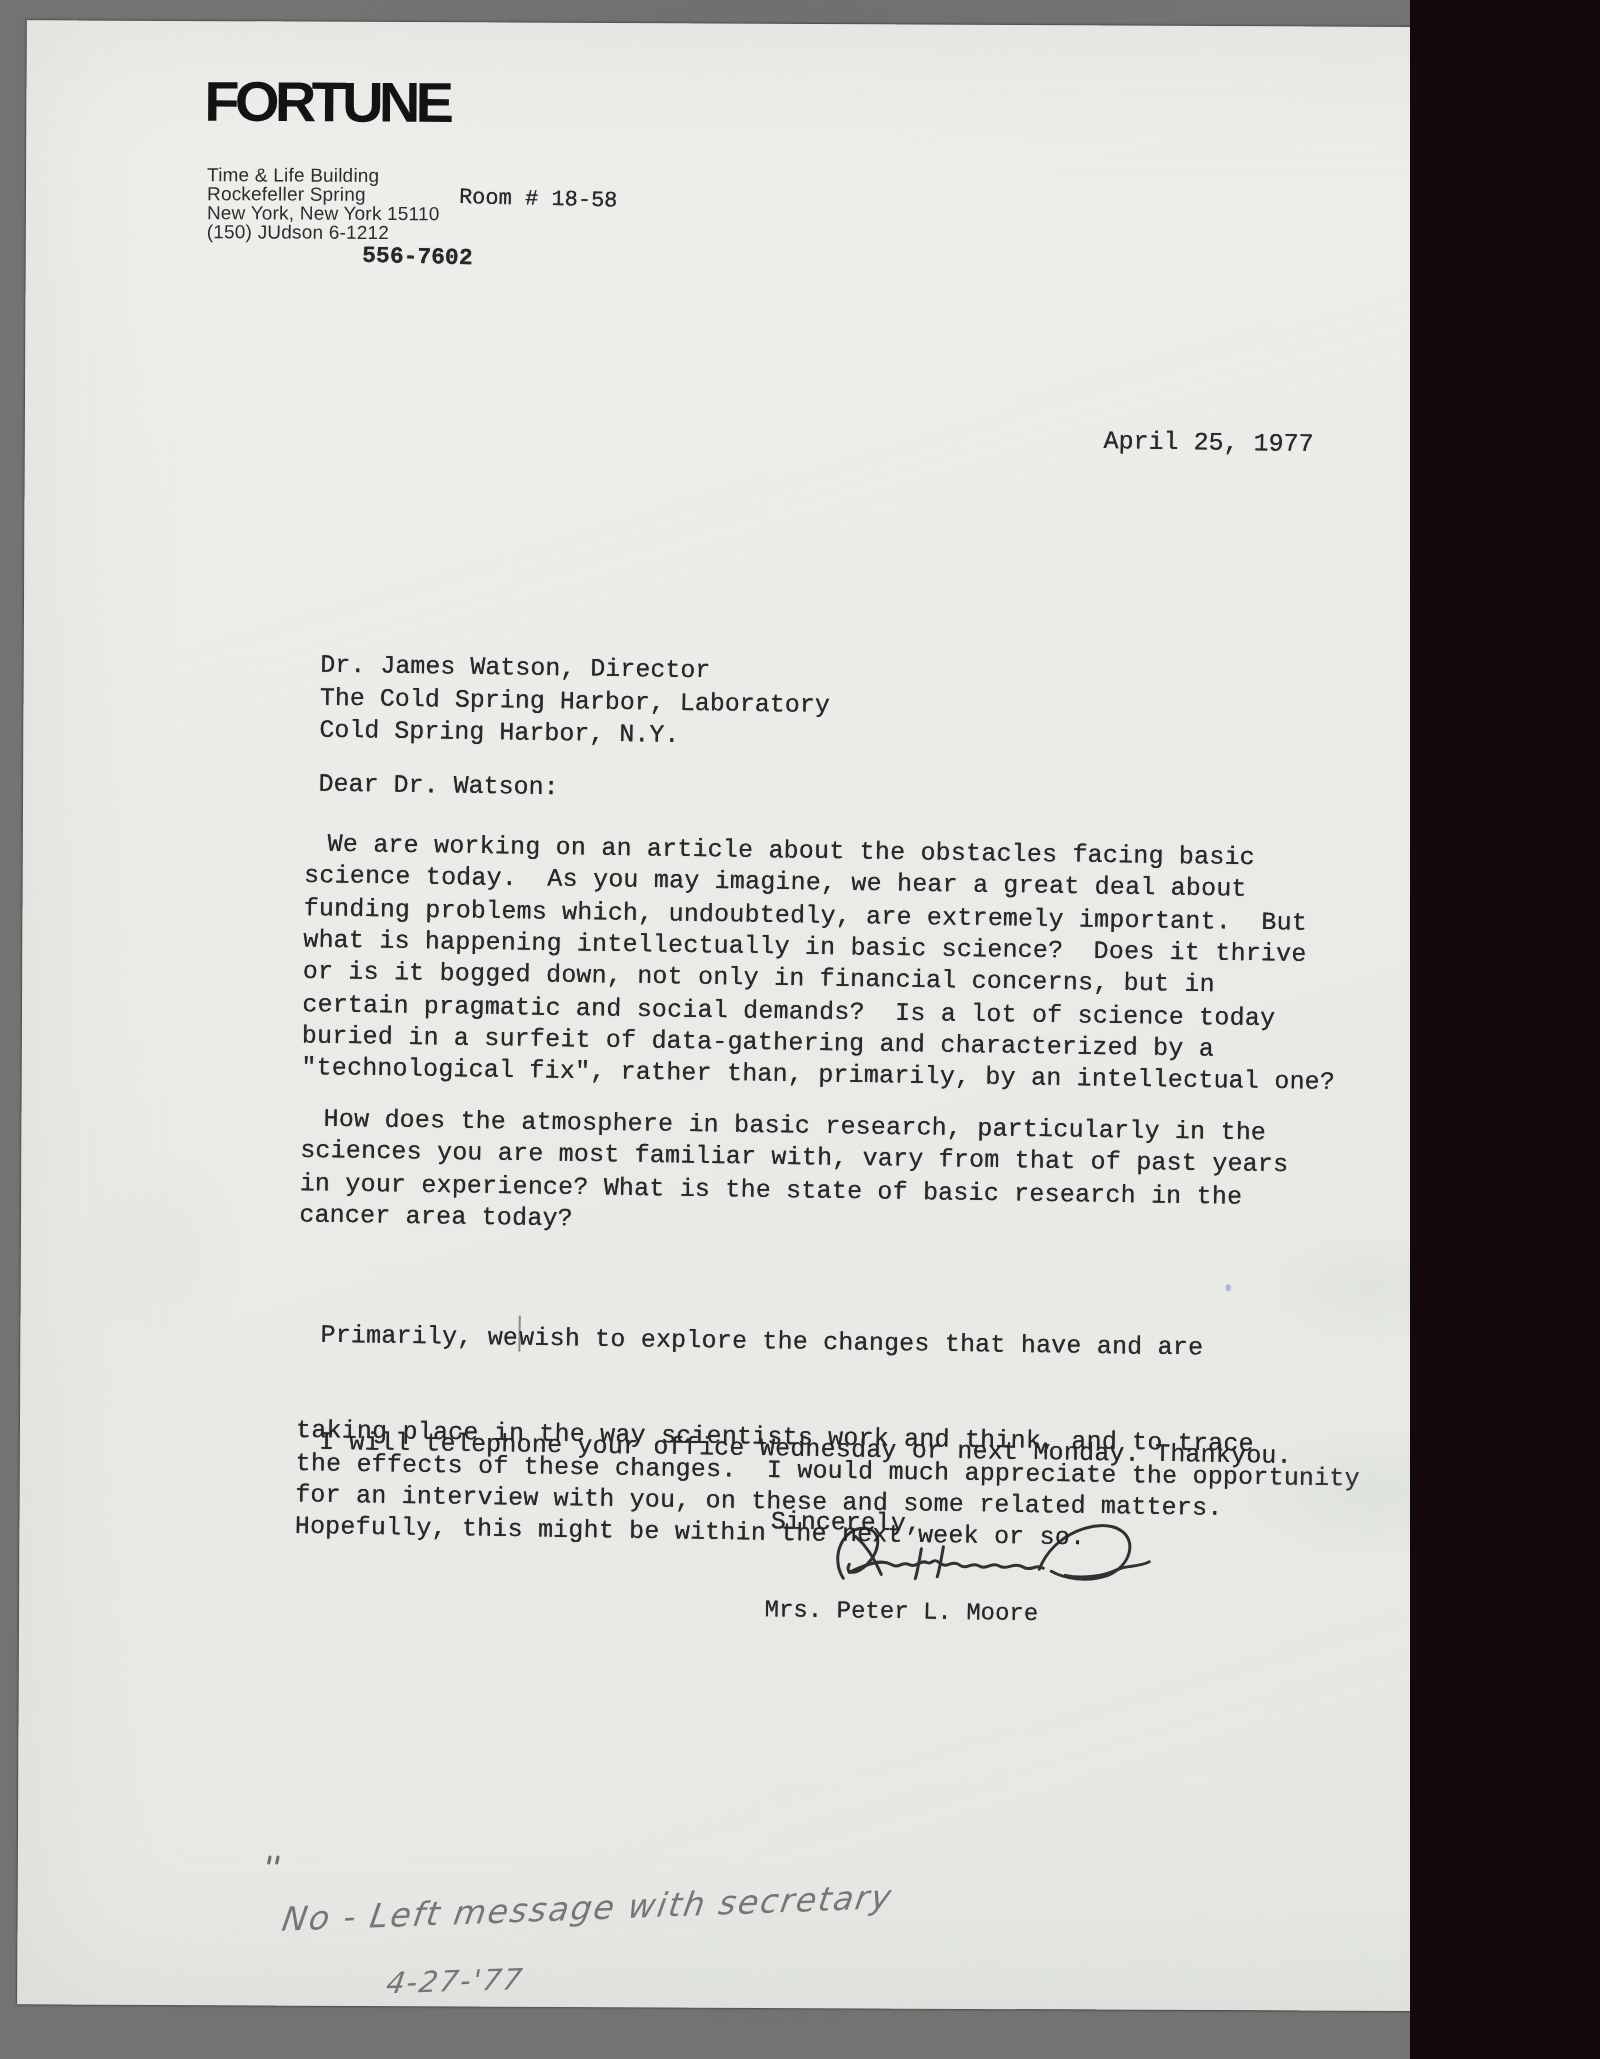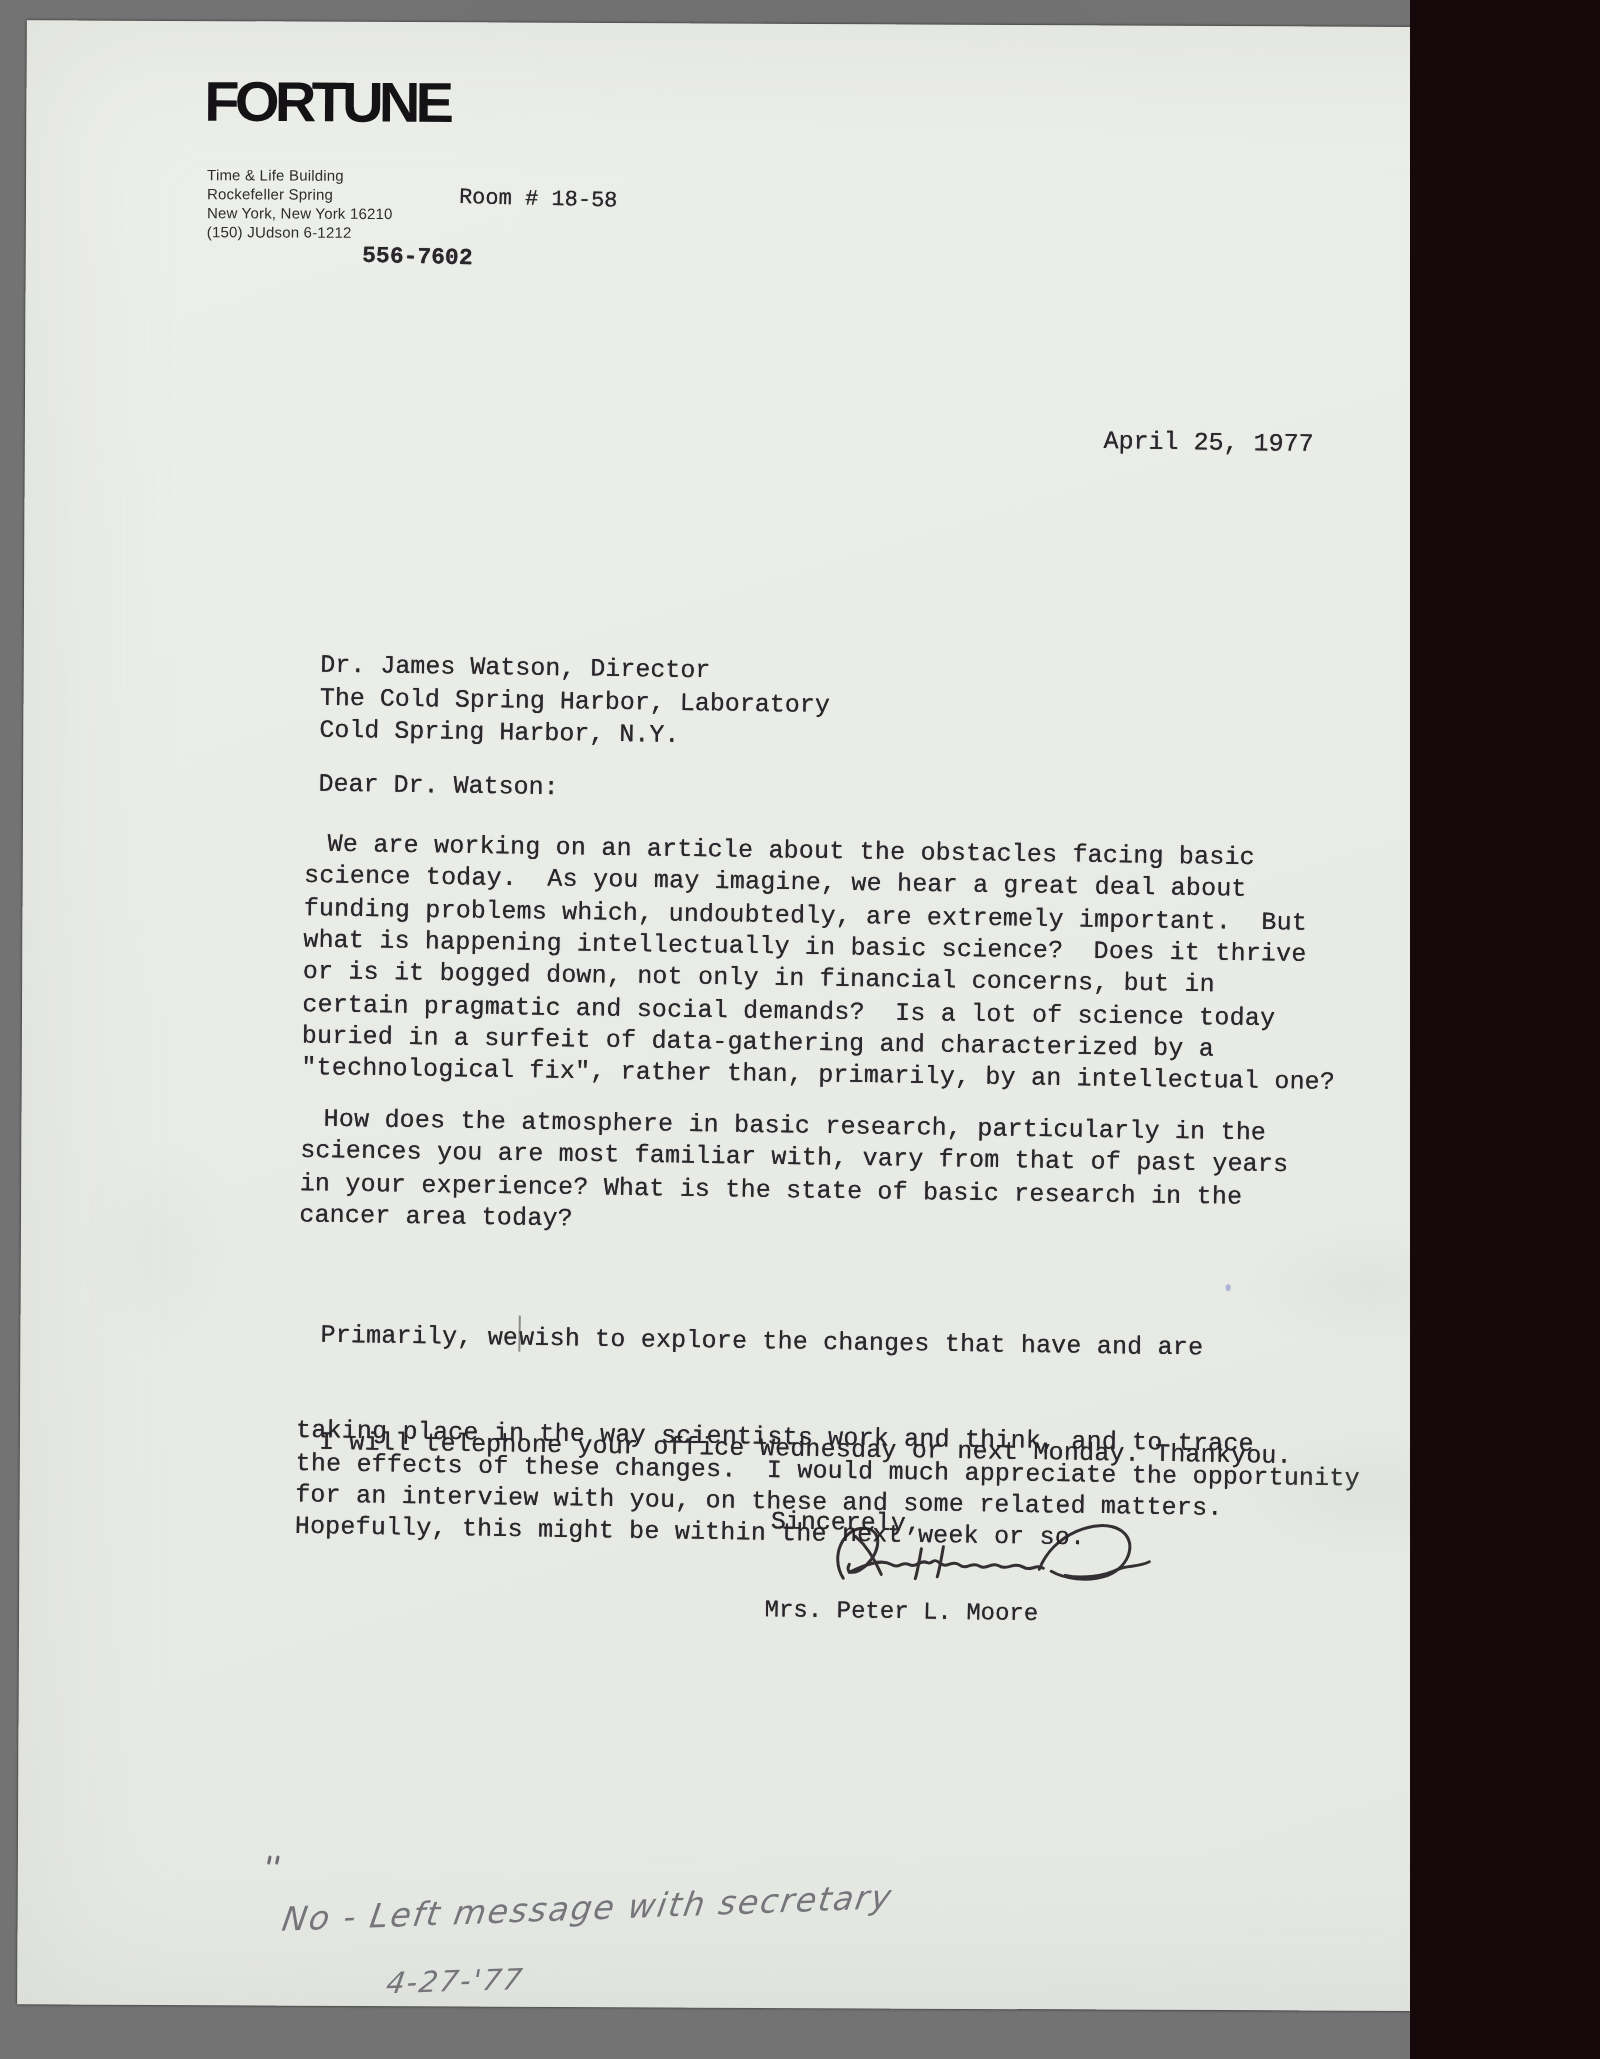--- a/index.html
+++ b/index.html
@@ -16,21 +16,21 @@
   .typebody{position:absolute;left:0;top:0;width:100%;height:100%;
     transform:rotate(0.55deg);transform-origin:300px 700px;pointer-events:none;}
   .typed{font-family:"Liberation Mono","DejaVu Sans Mono",monospace;color:#2a262b;
     text-shadow:0 0 0.7px rgba(40,36,42,.85);}
   .typed, .typed div, .typed span{white-space:pre;}
   .abs{position:absolute;}
   
   .logo{left:178px;top:52px;font-weight:700;font-size:72px;line-height:1;
     letter-spacing:-6px;color:#141214;transform:scaleX(.80) scaleY(.78);
     transform-origin:left top;font-family:"Liberation Sans",sans-serif;}
-  .lh-address{left:181px;top:144px;font-size:15px;line-height:19px;color:#2d2c2e;
+  .lh-address{left:181px;top:144px;font-size:19px;line-height:19px;color:#2d2c2e;
     letter-spacing:.2px;}
   .lh-room{left:428px;top:162px;font-size:22px;transform:rotate(.4deg);}
   .lh-phone{left:332px;top:221px;font-size:23px;font-weight:bold;transform:rotate(.5deg);}
   
   .dateline{left:1076px;top:394px;font-size:25px;}
   .recipient{left:296px;top:628px;font-size:25px;line-height:32.5px;}
   .salutation{left:296px;top:748px;font-size:25px;}
   .para{font-size:25px;line-height:32px;letter-spacing:.2px;}
   .para>div:first-child{text-indent:23px;}
   .para>div:nth-child(3n){transform:translateY(.7px);}
@@ -66,21 +66,21 @@
 </head>
 <body>
 
 <div id="stage">
   <div class="paper">
 
     <div class="abs logo">FORTUNE</div>
     <div class="abs lh-address">
         <div>Time &amp; Life Building</div>
         <div>Rockefeller Spring</div>
-        <div>New York, New York 16210</div>
+        <div>New York, New York 15110</div>
         <div>(150) JUdson 6-1212</div>
       </div>
 
     <div class="typebody">
       <div class="abs typed lh-room">Room # 18-58</div>
       <div class="abs typed lh-phone">556-7602</div>
 
       <div class="abs typed dateline">April 25, 1977</div>
 
       <div class="abs typed recipient"><div>Dr. James Watson, Director</div><div>The Cold Spring Harbor, Laboratory</div><div>Cold Spring Harbor, N.Y.</div></div>

